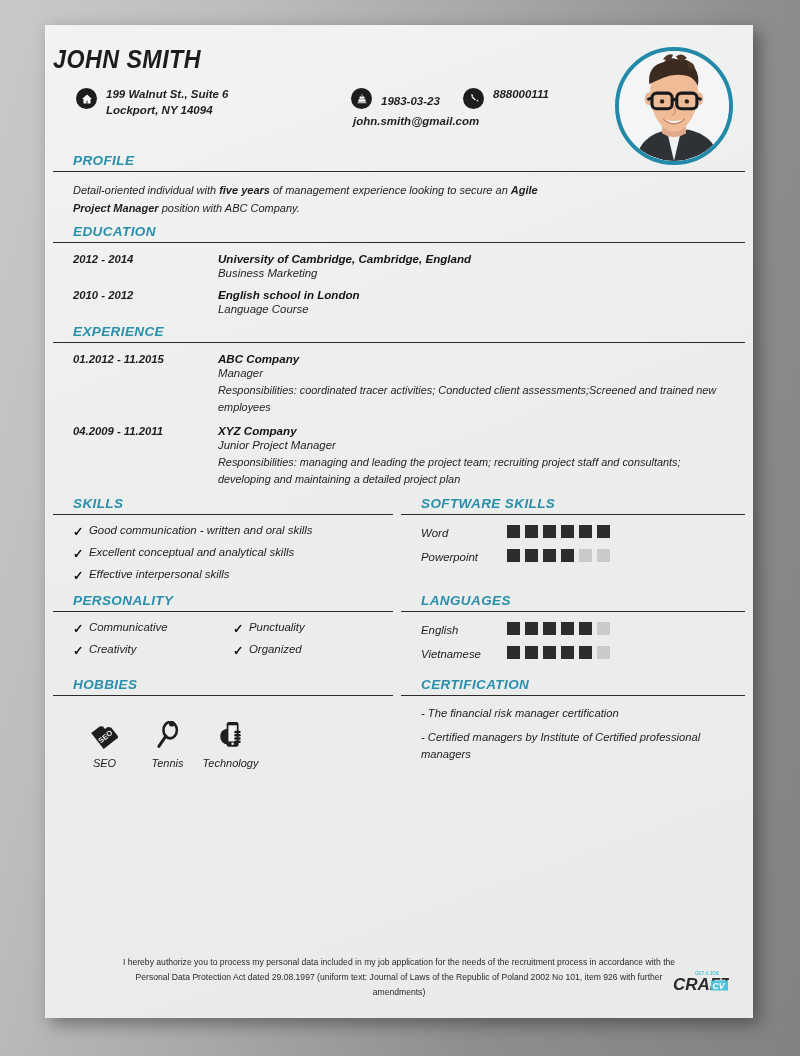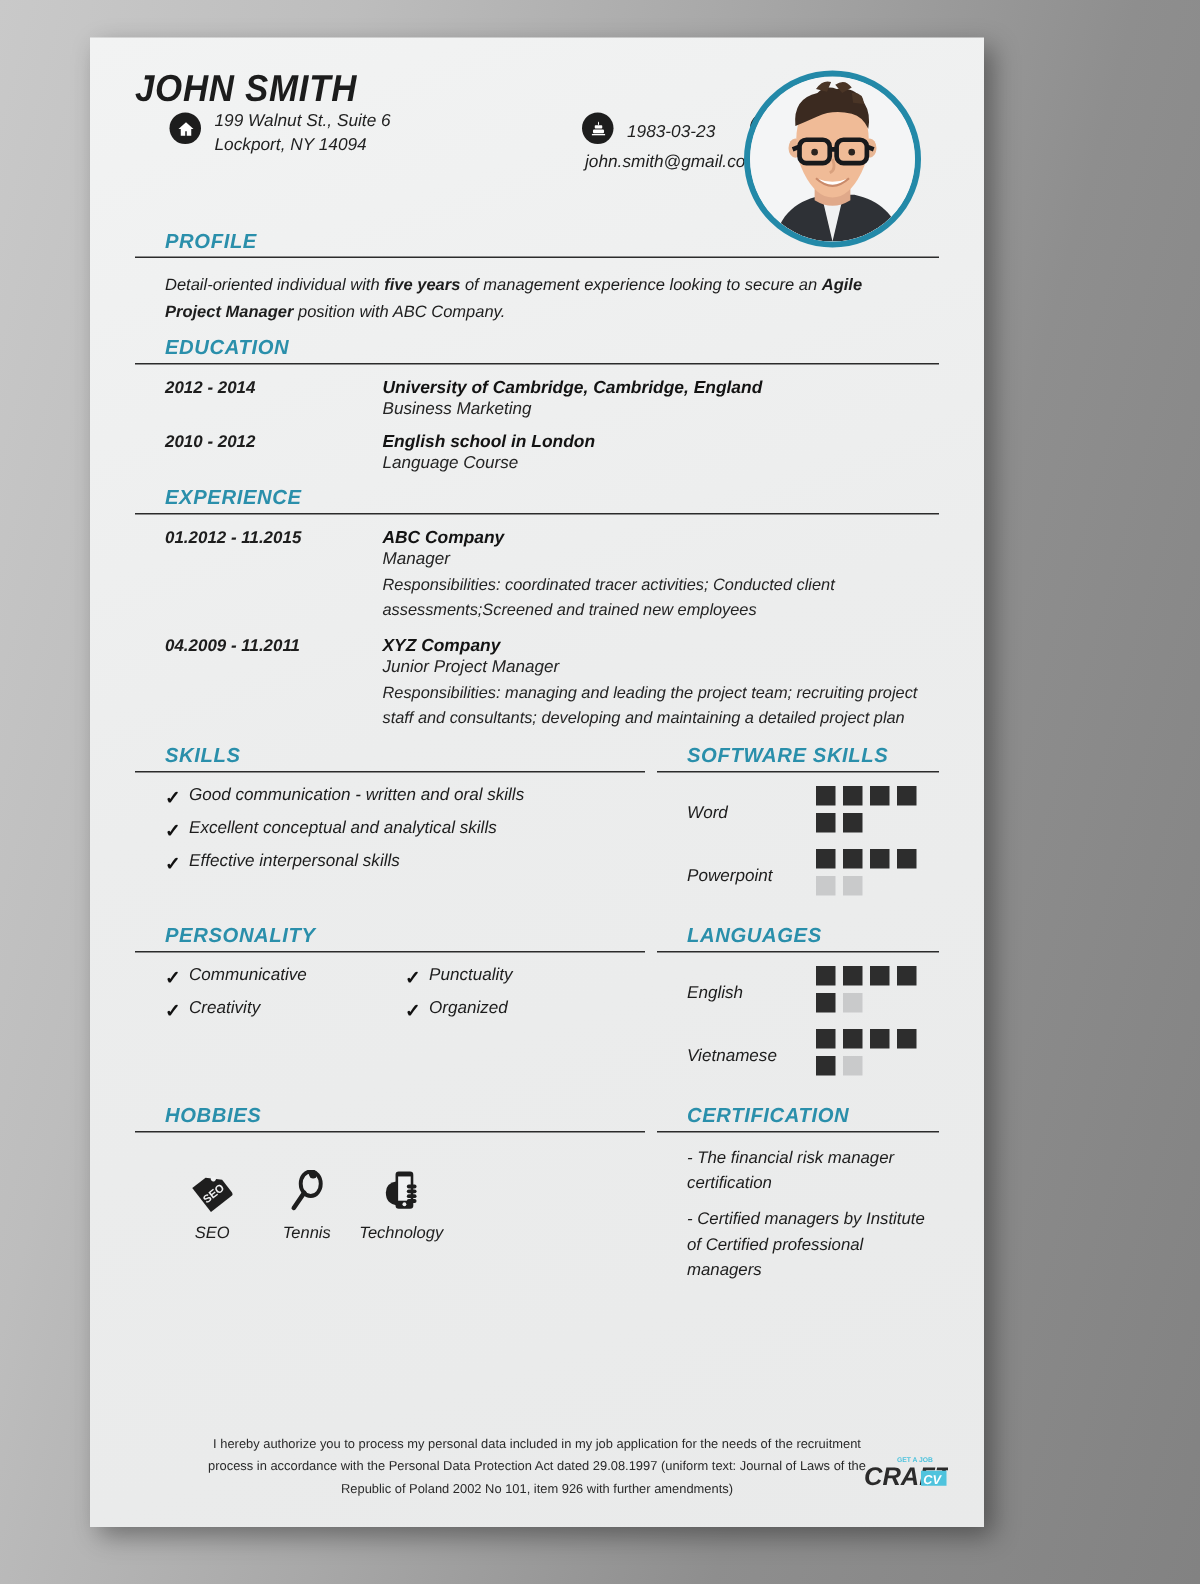--- a/index.html
+++ b/index.html
@@ -15,44 +15,44 @@
 
   #bg-gradient {
     position: absolute;
     inset: 0;
     background:
       linear-gradient(105deg, #c9c9c9 0%, #bdbdbd 22%, #a8a8a8 45%, #8e8e8e 70%, #828282 100%);
   }
 
   #page {
     position: absolute;
-    left: 60px;
+    left: 45px;
     top: 25px;
-    width: 596px;
+    width: 708px;
     height: 993px;
     background: linear-gradient(160deg, #f2f3f3 0%, #eceded 45%, #e9eaea 100%);
     box-shadow: 6px 6px 16px rgba(0,0,0,0.38);
-    padding: 0 30px;
+    padding: 0 8px;
   }
 
   
   .header { position: relative; padding-top: 20px; height: 128px; }
 
   .name {
     font-size: 25px;
     font-weight: bold;
     font-style: italic;
     letter-spacing: 0.5px;
     color: #1c1c1c;
     font-stretch: condensed;
     transform: scaleX(0.93);
     transform-origin: left center;
   }
 
-  .contact-block { position: relative; height: 64px; }
+  .contact-block { margin-top: 13px; position: relative; height: 64px; font-weight: bold; }
 
   .ci {
     width: 21px; height: 21px; border-radius: 50%;
     background: #1d1d1d; flex: 0 0 21px;
     display: flex; align-items: center; justify-content: center;
     margin-top: 1px;
   }
   .ci svg { width: 12px; height: 12px; fill: #fff; }
 
   .ctext {

